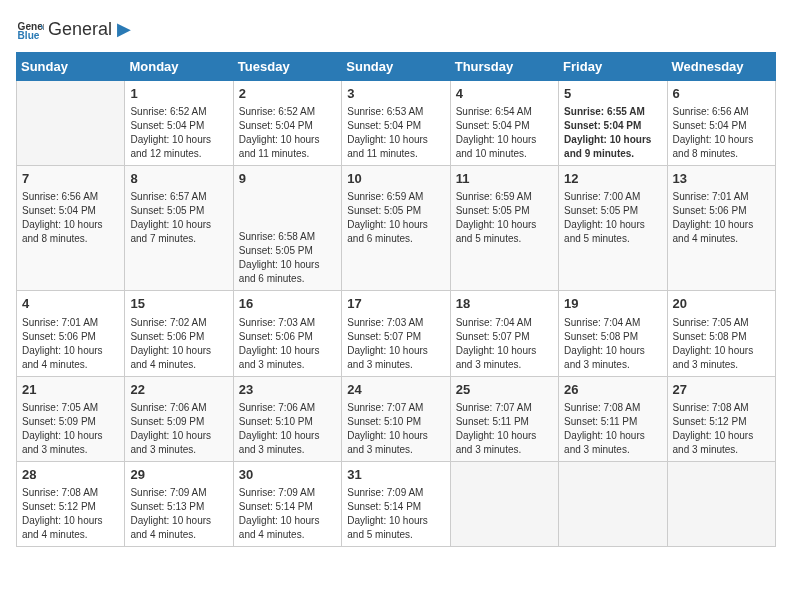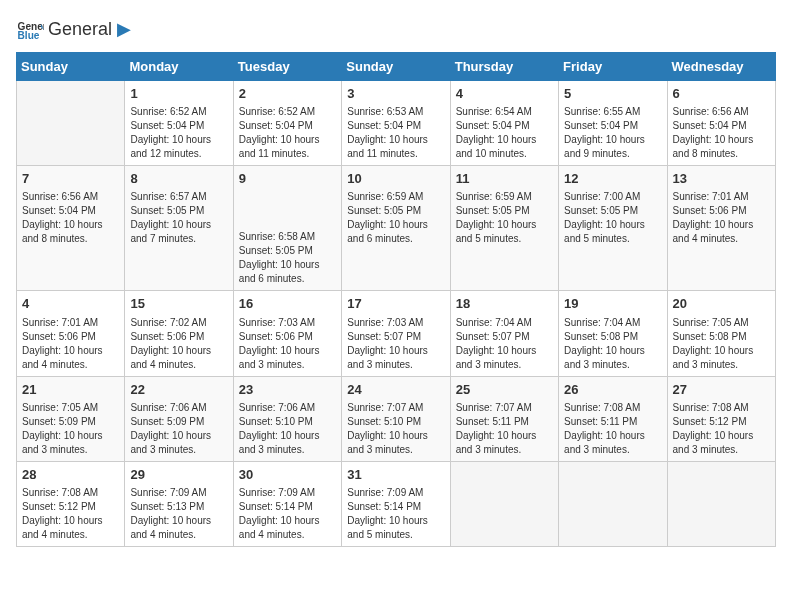--- a/index.html
+++ b/index.html
@@ -146,21 +146,21 @@
         </td>
         <td>
           <span class="day-num">4</span>
           <div class="day-info" style="white-space: pre-line;">Sunrise: 6:54 AM
 Sunset: 5:04 PM
 Daylight: 10 hours
 and 10 minutes.</div>
         </td>
         <td>
           <span class="day-num">5</span>
-          <div class="day-info" style="white-space: pre-line;">Sunrise: 6:55 AM
+          <div class="day-info" style="white-space: pre-line; font-weight: bold;">Sunrise: 6:55 AM
 Sunset: 5:04 PM
 Daylight: 10 hours
 and 9 minutes.</div>
         </td>
         <td>
           <span class="day-num">6</span>
           <div class="day-info" style="white-space: pre-line;">Sunrise: 6:56 AM
 Sunset: 5:04 PM
 Daylight: 10 hours
 and 8 minutes.</div>

